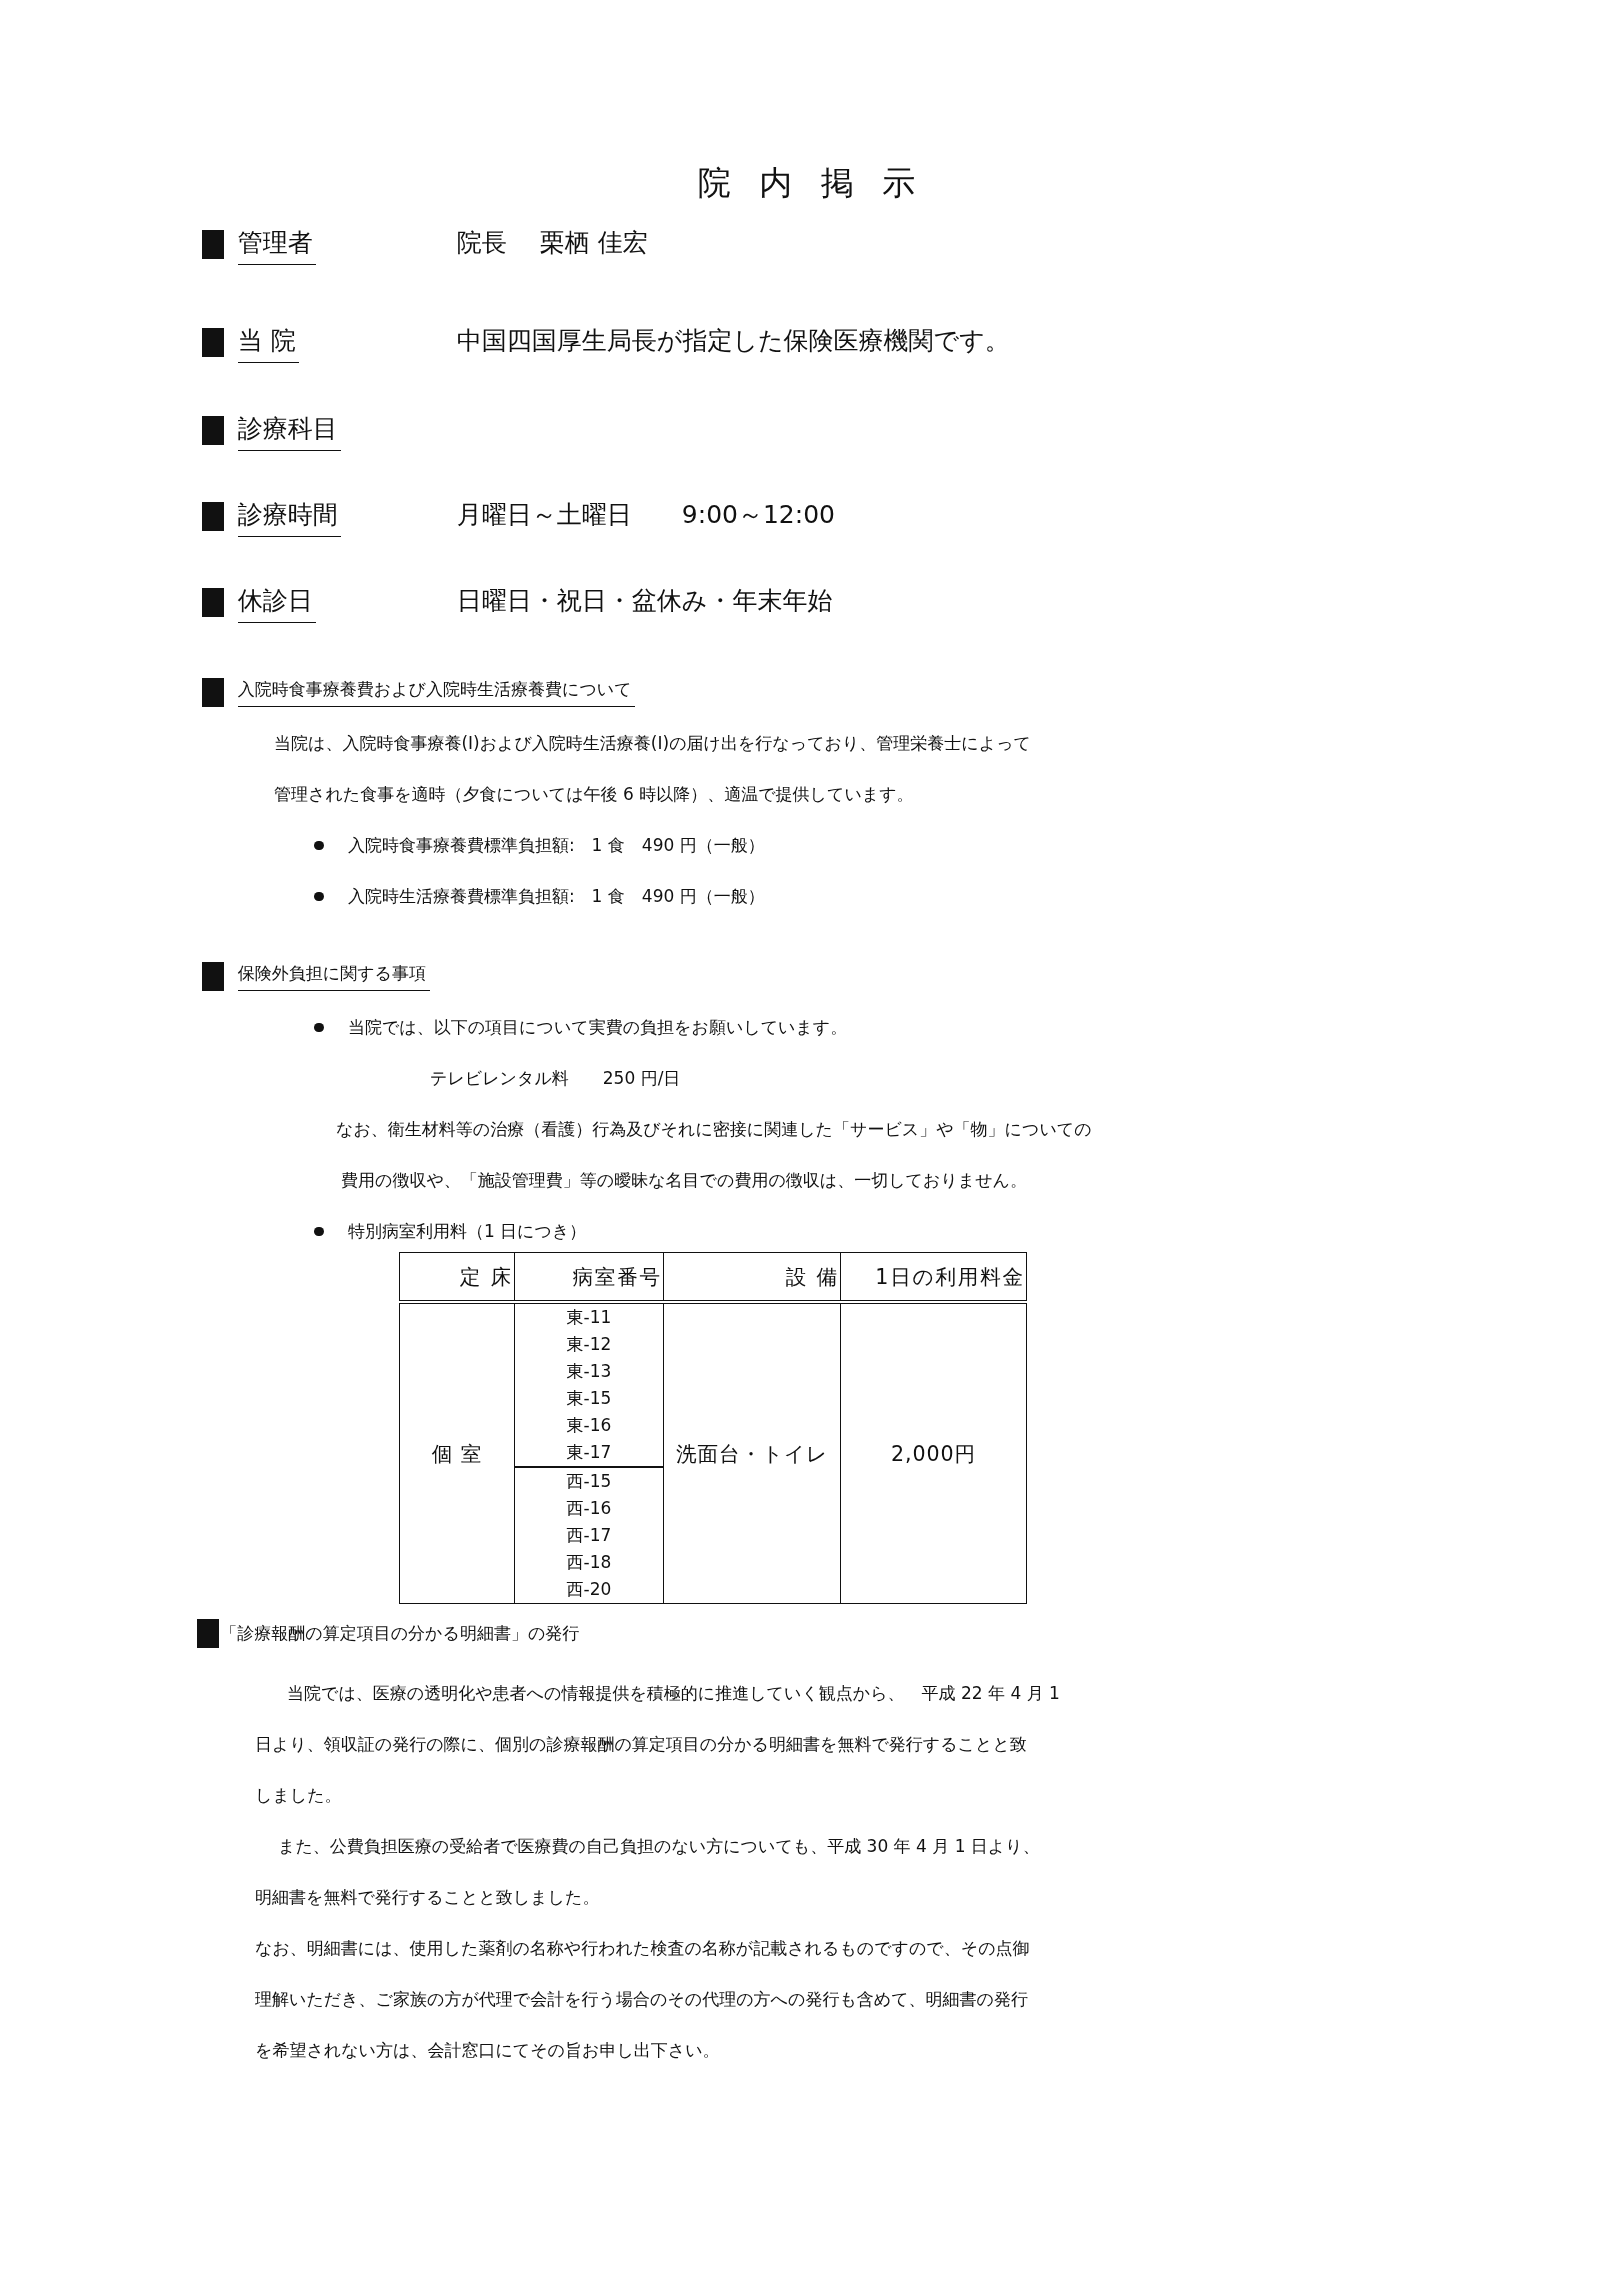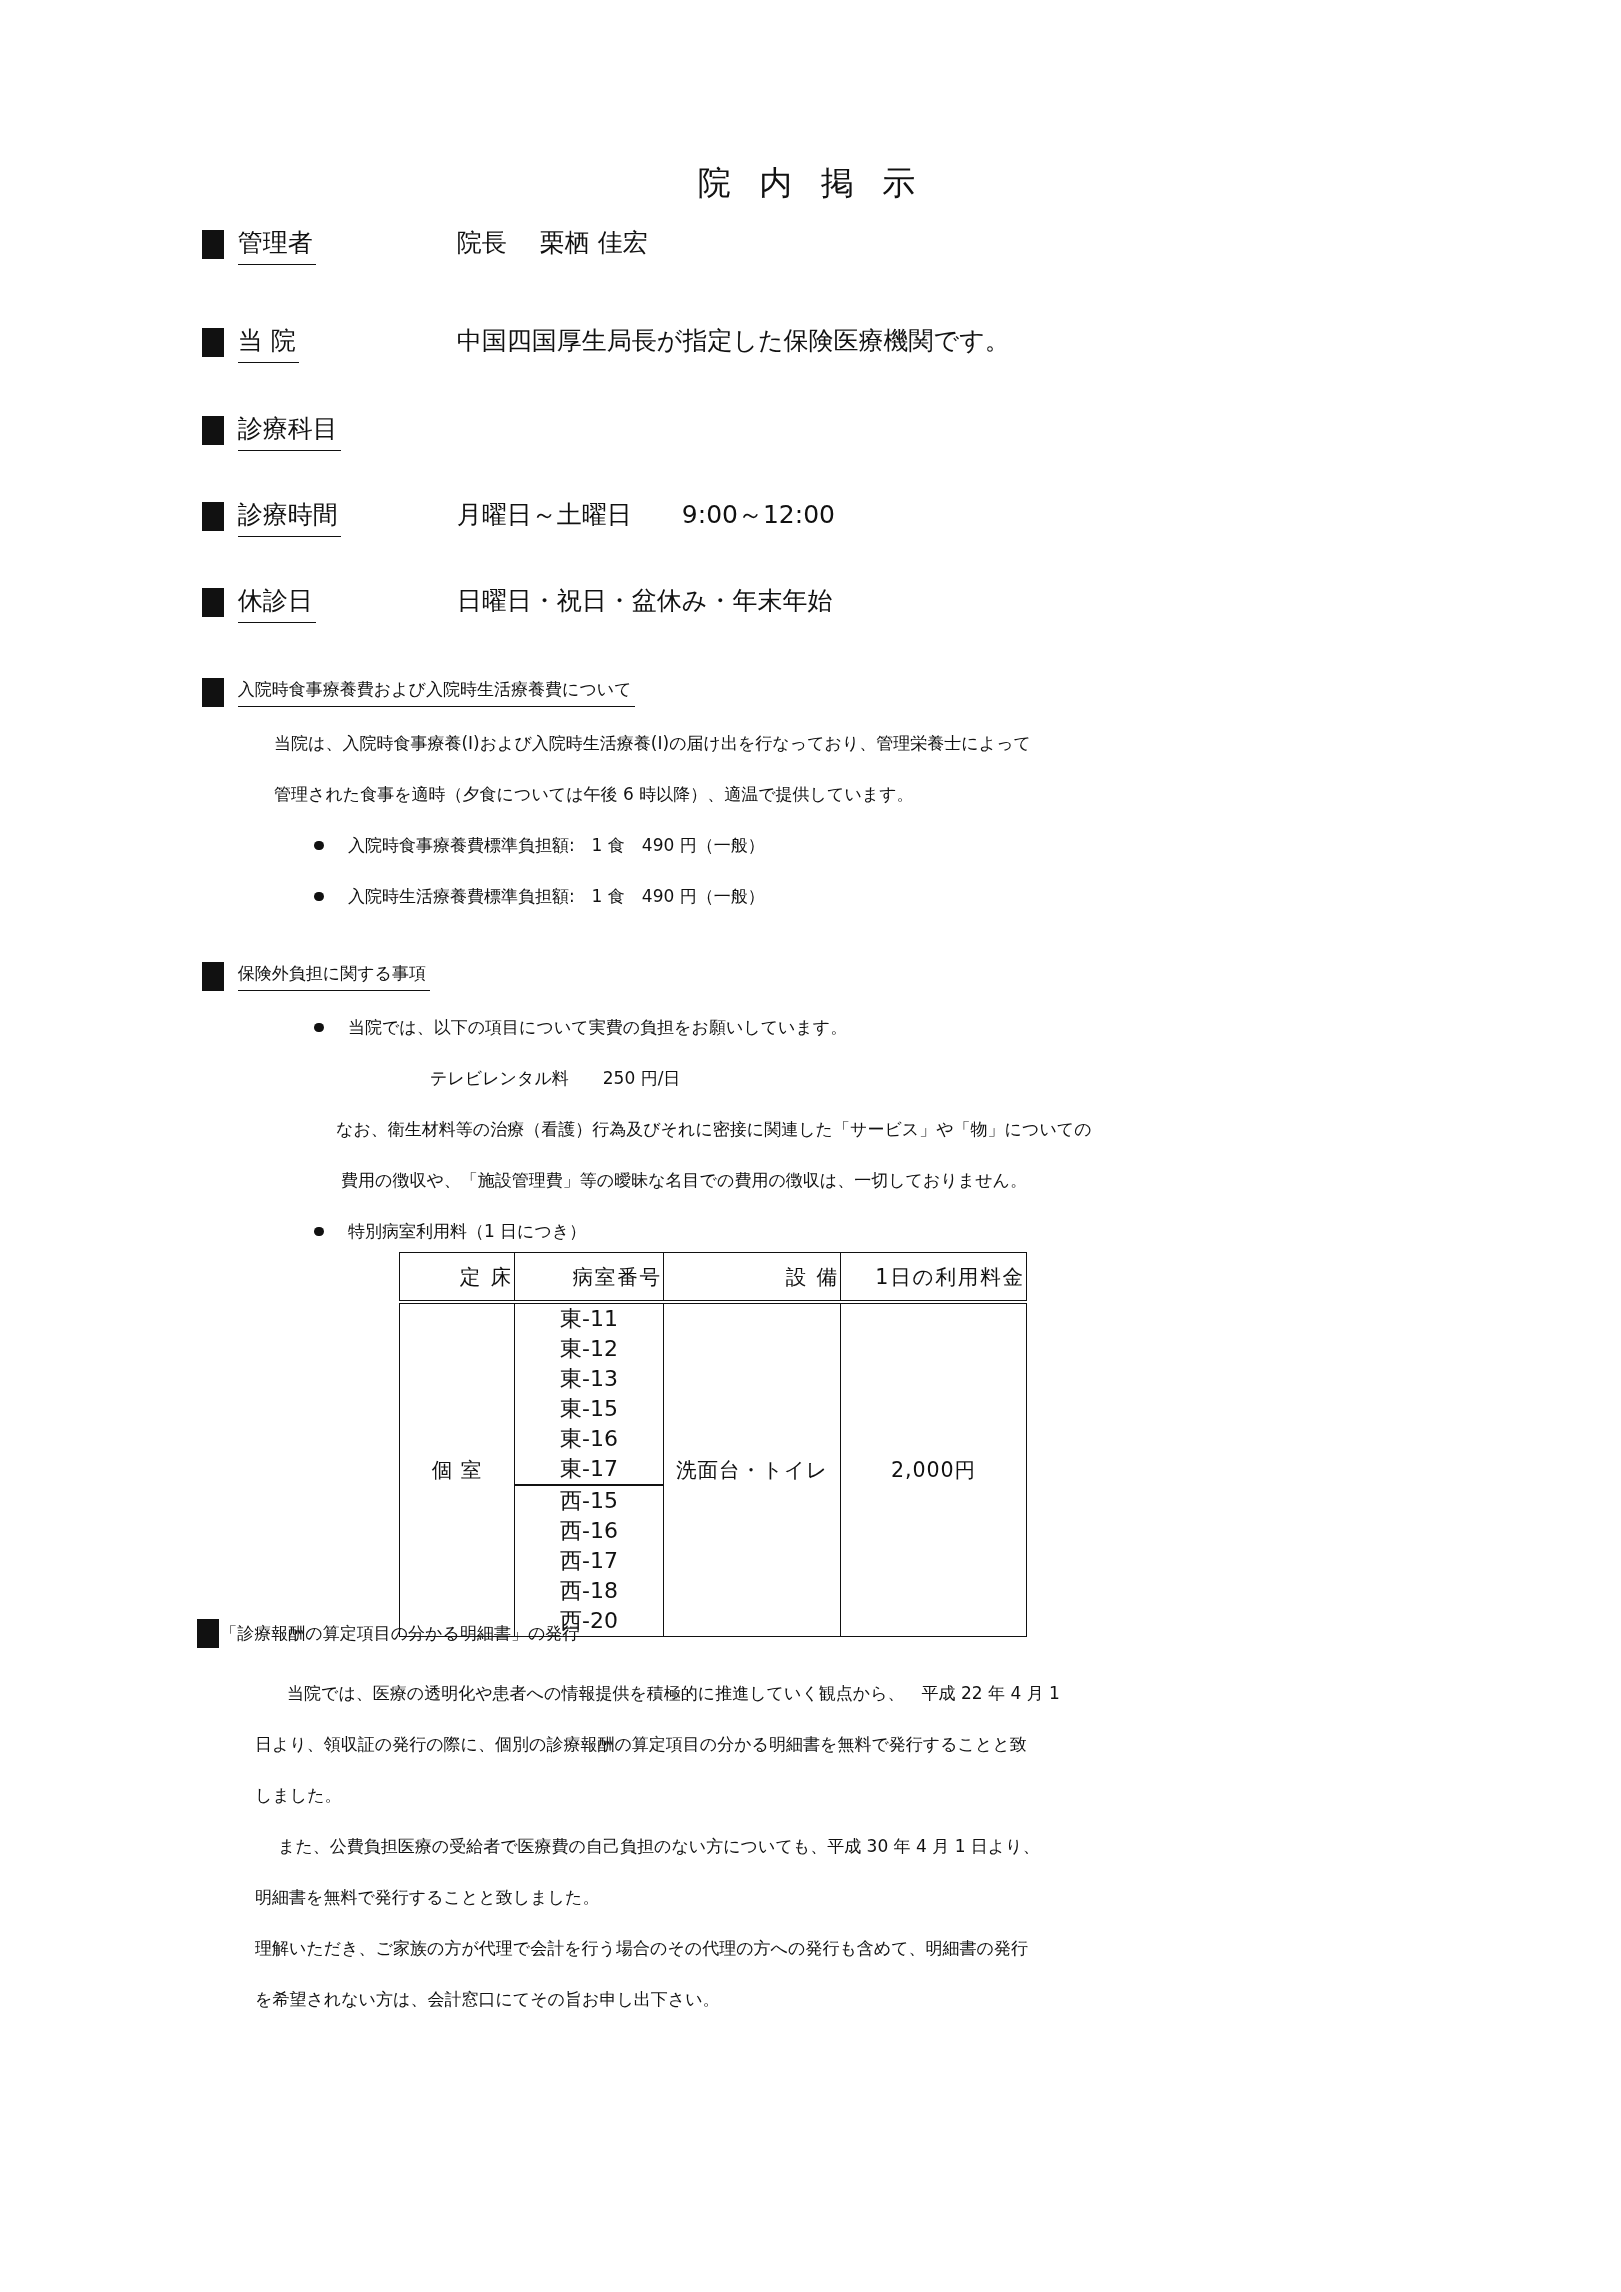--- a/index.html
+++ b/index.html
@@ -40,21 +40,21 @@
   .in-md{padding-left:81px;}
   .in-lg{padding-left:90px;}
   
   .roomtable-wrap{position:absolute;left:399px;top:1252px;}
   table{border-collapse:collapse;table-layout:fixed;border:1.8px solid #111;}
   th{
     border:1.8px solid #111;border-bottom:4.5px double #111;height:45px;
     font-weight:normal;font-size:20.6px;letter-spacing:1.8px;text-align:right;
   }
   td{border-left:1.8px solid #111;border-right:1.8px solid #111;text-align:center;padding:0;}
-  .room-cell{height:27px;font-size:22px;}
+  .room-cell{height:27px;font-size:17px;}
   .merged{font-size:20.6px;vertical-align:middle;letter-spacing:0.9px;}
   .west-first{border-top:2.7px solid #111;}
 </style>
 </head>
 <body>
 
 <div class="title">院 内 掲 示</div>
 
 <div class="info-row" style="top:226px">
   <span class="marker"></span>
@@ -177,16 +177,17 @@
   <div class="st-head">
     <span class="marker"></span>
     <span>「診療報酬の算定項目の分かる明細書」の発行</span>
   </div>
   <div class="gap10"></div>
   <div class="line in-lg">当院では、医療の透明化や患者への情報提供を積極的に推進していく観点から、　平成 22 年 4 月 1</div>
   <div class="line in-sm">日より、領収証の発行の際に、個別の診療報酬の算定項目の分かる明細書を無料で発行することと致</div>
   <div class="line in-sm">しました。</div>
   <div class="line in-md">また、公費負担医療の受給者で医療費の自己負担のない方についても、平成 30 年 4 月 1 日より、</div>
   <div class="line in-sm">明細書を無料で発行することと致しました。</div>
+  <div class="line in-sm">なお、明細書には、使用した薬剤の名称や行われた検査の名称が記載されるものですので、その点御</div>
   <div class="line in-sm">理解いただき、ご家族の方が代理で会計を行う場合のその代理の方への発行も含めて、明細書の発行</div>
   <div class="line in-sm">を希望されない方は、会計窓口にてその旨お申し出下さい。</div>
 </div>
 
 
 </body></html>

